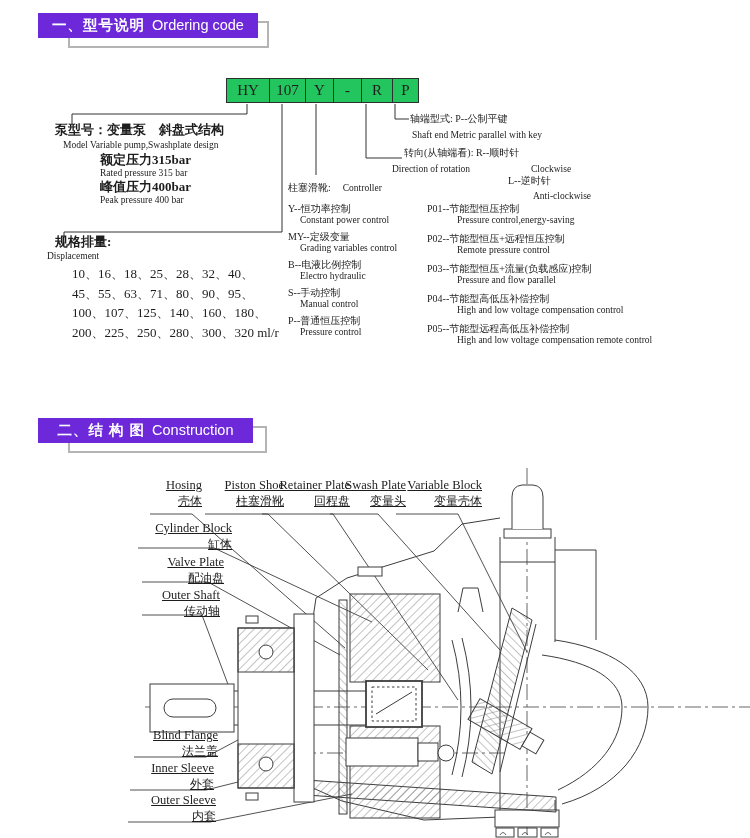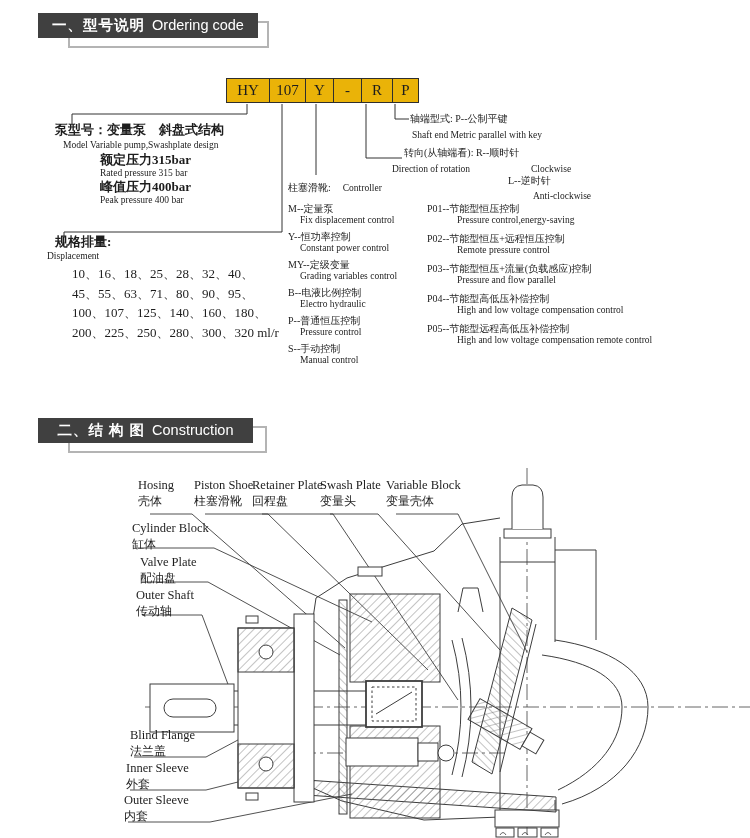--- a/index.html
+++ b/index.html
@@ -5,45 +5,45 @@
   html,body{margin:0;padding:0;}
   body{
     width:750px;height:838px;position:relative;background:#ffffff;
     font-family:"Liberation Serif","DejaVu Serif",serif;color:#1d1d1d;
     overflow:hidden;
   }
   .abs{position:absolute;}
   
   .hdr-outline{position:absolute;border:2px solid #b4b4b4;background:#fff;z-index:0;}
   .hdr-band{
-    position:absolute;background:#404040;color:#ffffff;z-index:1;
+    position:absolute;background:#6d28d9;color:#ffffff;z-index:1;
     font-family:"Liberation Sans","DejaVu Sans",sans-serif;
     font-size:14.5px;text-align:center;line-height:25px;white-space:nowrap;
   }
   .hdr-band .cnpart{font-weight:bold;letter-spacing:1px;}
   .hdr-band .enpart{margin-left:7px;font-weight:normal;}
   
   .code-row{position:absolute;left:226px;top:78px;display:flex;z-index:2;}
   .code-cell{
     border:1.5px solid #2e2e2e;border-left:none;height:23px;line-height:23px;
-    text-align:center;font-size:15px;background:#eab308;
+    text-align:center;font-size:15px;background:#22c55e;
   }
   .code-cell:first-child{border-left:1.5px solid #2e2e2e;}
   .cn13{font-size:10px;white-space:nowrap;}
   .cn13b{font-size:13px;font-weight:bold;white-space:nowrap;}
   .en9{font-size:9.5px;white-space:nowrap;color:#222;}
   .ctl-item .cn13{line-height:14px;}
   .ctl-item .en9{display:block;margin-left:12px;line-height:9px;}
   .ctl-item{margin-bottom:1px;}
   .p-item .en9{display:block;margin-left:30px;line-height:9px;}
   .p-item{margin-bottom:3px;}
   .p-item .cn13{line-height:14px;}
   .disp-lines{font-size:13px;line-height:19.5px;white-space:nowrap;}
   
-  .lbl{position:absolute;text-align:left;z-index:3;}
+  .lbl{position:absolute;text-align:right;z-index:3;text-decoration:underline;}
   .lbl .en{display:block;font-size:12.5px;line-height:16px;white-space:nowrap;}
   .lbl .cn{display:block;font-size:12px;line-height:16px;white-space:nowrap;}
   svg{position:absolute;left:0;top:0;}
 </style>
 </head>
 <body>
 
 <div class="hdr-outline" style="left:68px;top:21px;width:197px;height:23px;"></div>
 <div class="hdr-band" style="left:38px;top:13px;width:220px;height:25px;">
   <span class="cnpart">一、型号说明</span><span class="enpart">Ordering code</span>
@@ -81,26 +81,25 @@
 <div class="abs en9" style="left:392px;top:164px;">Direction of rotation</div>
 <div class="abs en9" style="left:531px;top:164px;">Clockwise</div>
 <div class="abs cn13" style="left:508px;top:174px;">L--逆时针</div>
 <div class="abs en9" style="left:533px;top:191px;">Anti-clockwise</div>
 
 <div class="abs" style="left:288px;top:177px;">
   <span class="cn13">柱塞滑靴:</span>
   <span class="en9" style="margin-left:8px;">Controller</span>
 </div>
 <div class="abs" style="left:288px;top:198px;">
-  <div class="ctl-item"><span class="cn13">M--定量泵</span><span class="en9">Fix displacement control</span></div>
   <div class="ctl-item"><span class="cn13">Y--恒功率控制</span><span class="en9">Constant power control</span></div>
   <div class="ctl-item"><span class="cn13">MY--定级变量</span><span class="en9">Grading variables control</span></div>
   <div class="ctl-item"><span class="cn13">B--电液比例控制</span><span class="en9">Electro hydraulic</span></div>
+  <div class="ctl-item"><span class="cn13">S--手动控制</span><span class="en9">Manual control</span></div>
   <div class="ctl-item"><span class="cn13">P--普通恒压控制</span><span class="en9">Pressure control</span></div>
-  <div class="ctl-item"><span class="cn13">S--手动控制</span><span class="en9">Manual control</span></div>
 </div>
 <div class="abs" style="left:427px;top:198px;">
   <div class="p-item"><span class="cn13">P01--节能型恒压控制</span><span class="en9">Pressure control,energy-saving</span></div>
   <div class="p-item"><span class="cn13">P02--节能型恒压+远程恒压控制</span><span class="en9">Remote pressure control</span></div>
   <div class="p-item"><span class="cn13">P03--节能型恒压+流量(负载感应)控制</span><span class="en9">Pressure and flow parallel</span></div>
   <div class="p-item"><span class="cn13">P04--节能型高低压补偿控制</span><span class="en9">High and low voltage compensation control</span></div>
   <div class="p-item"><span class="cn13">P05--节能型远程高低压补偿控制</span><span class="en9">High and low voltage compensation remote control</span></div>
 </div>
 
 <div class="abs cn13b" style="left:55px;top:233px;">规格排量:</div>

